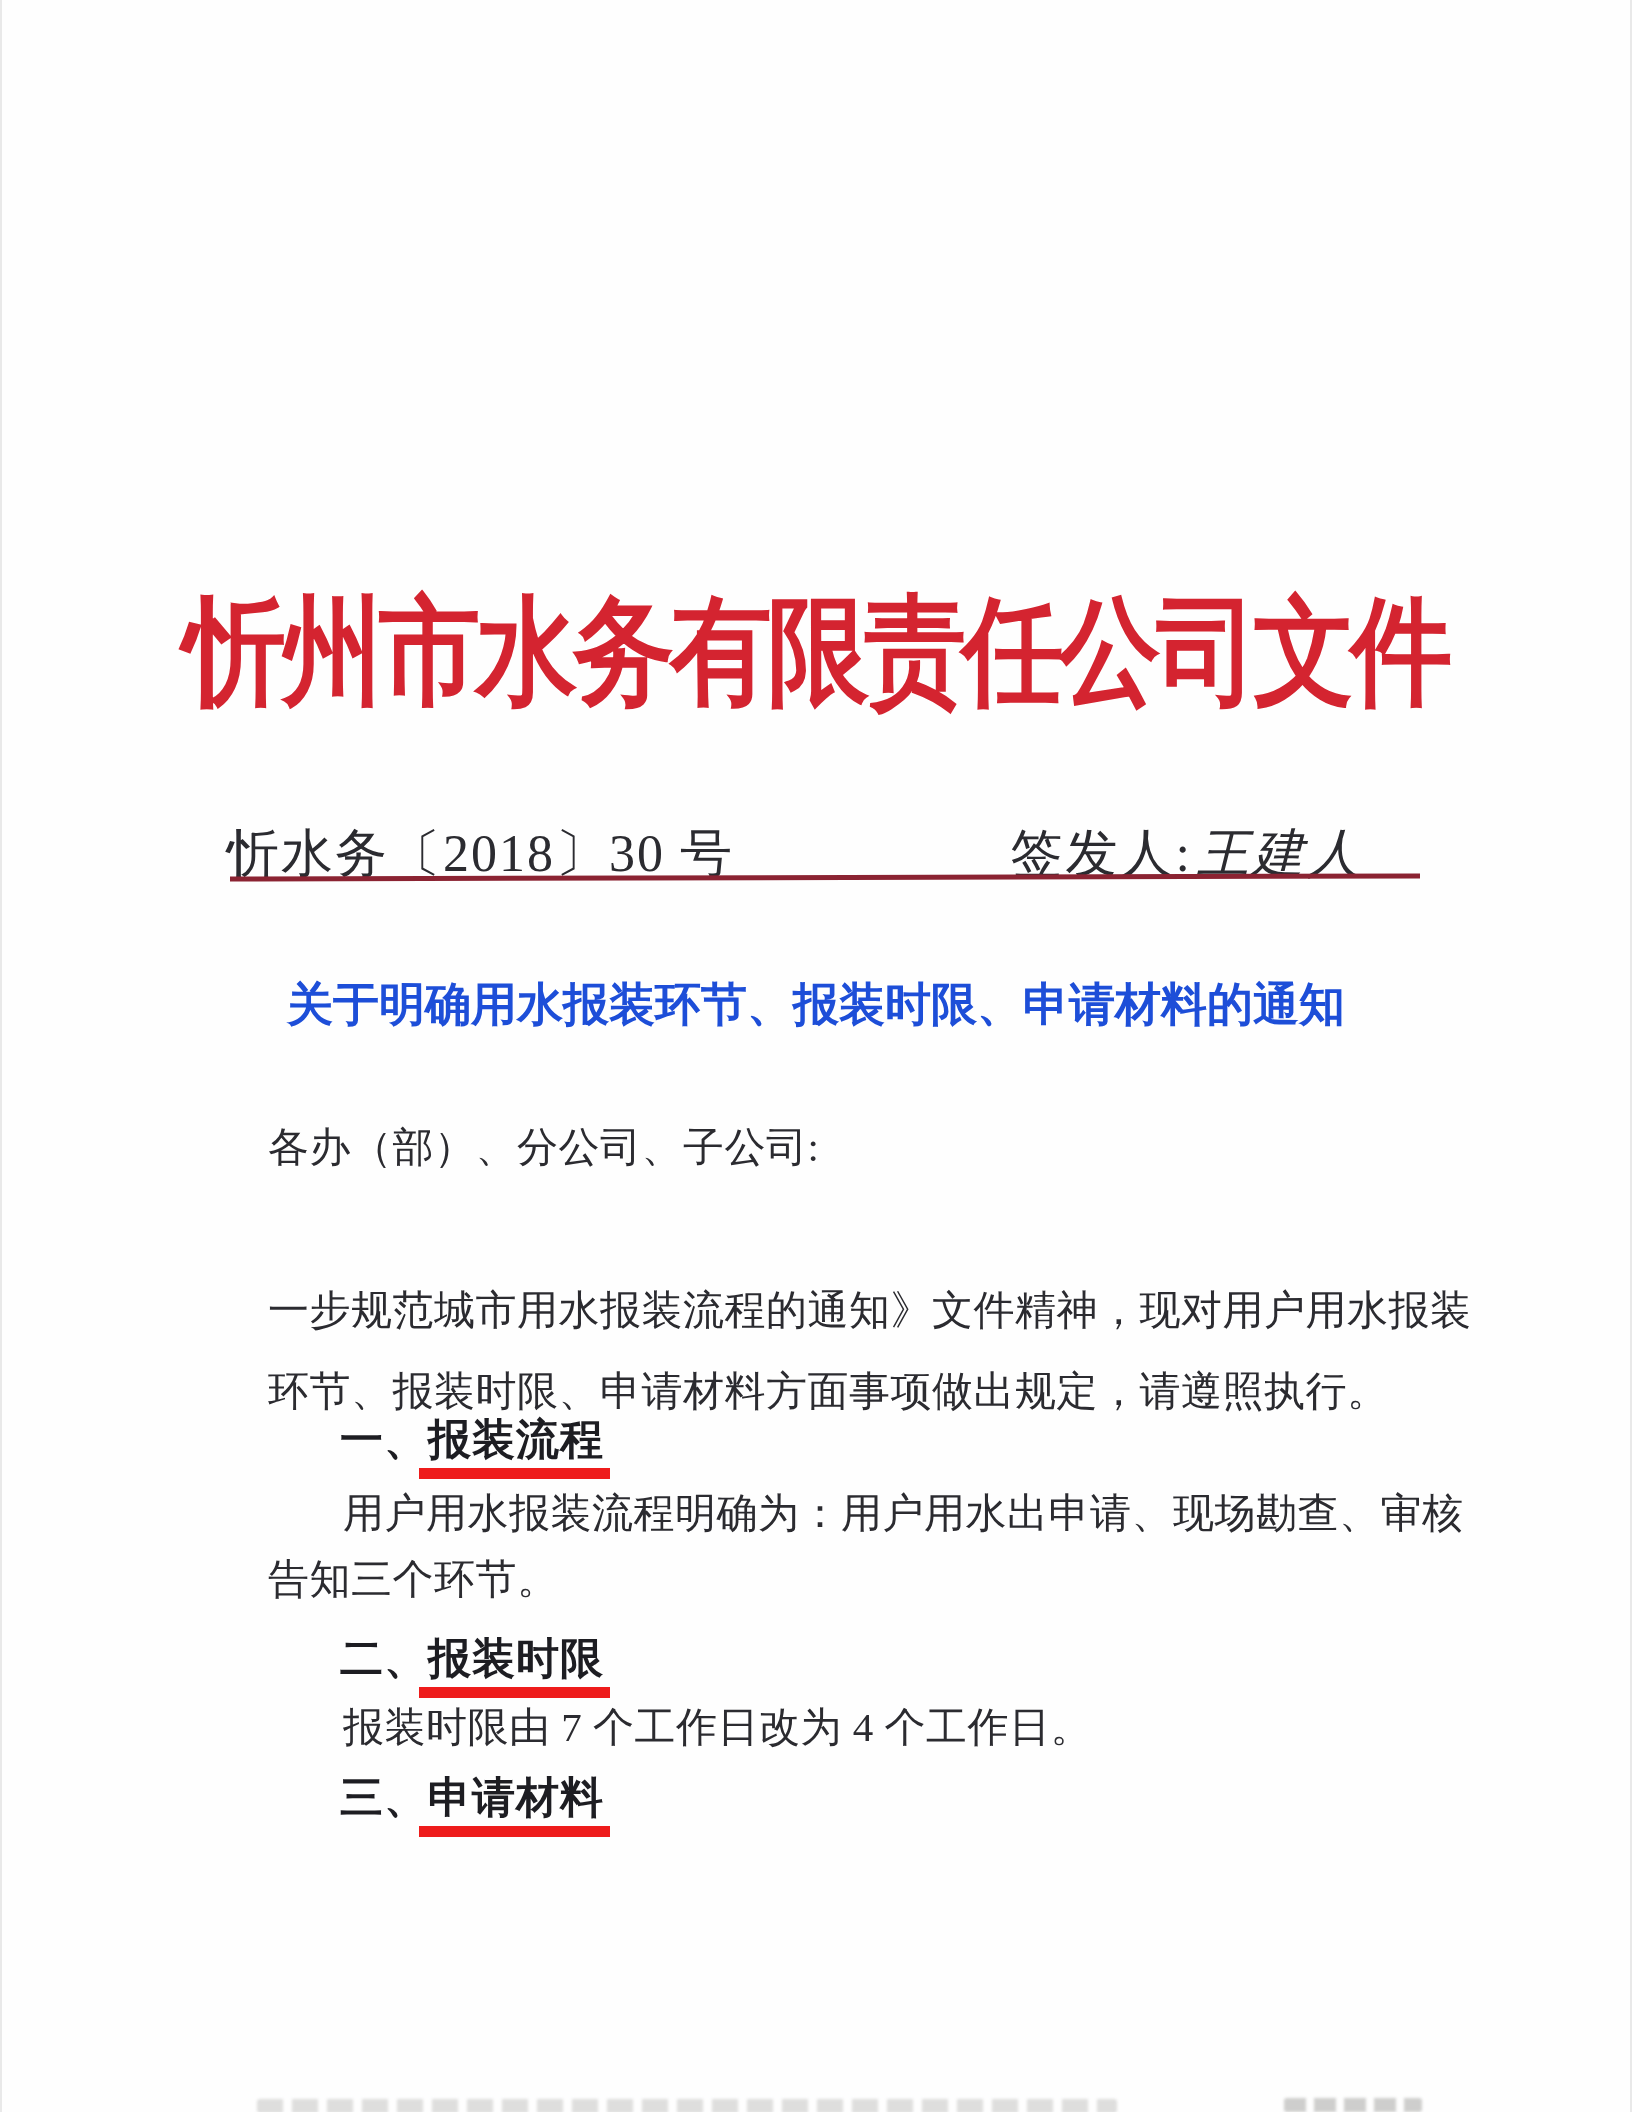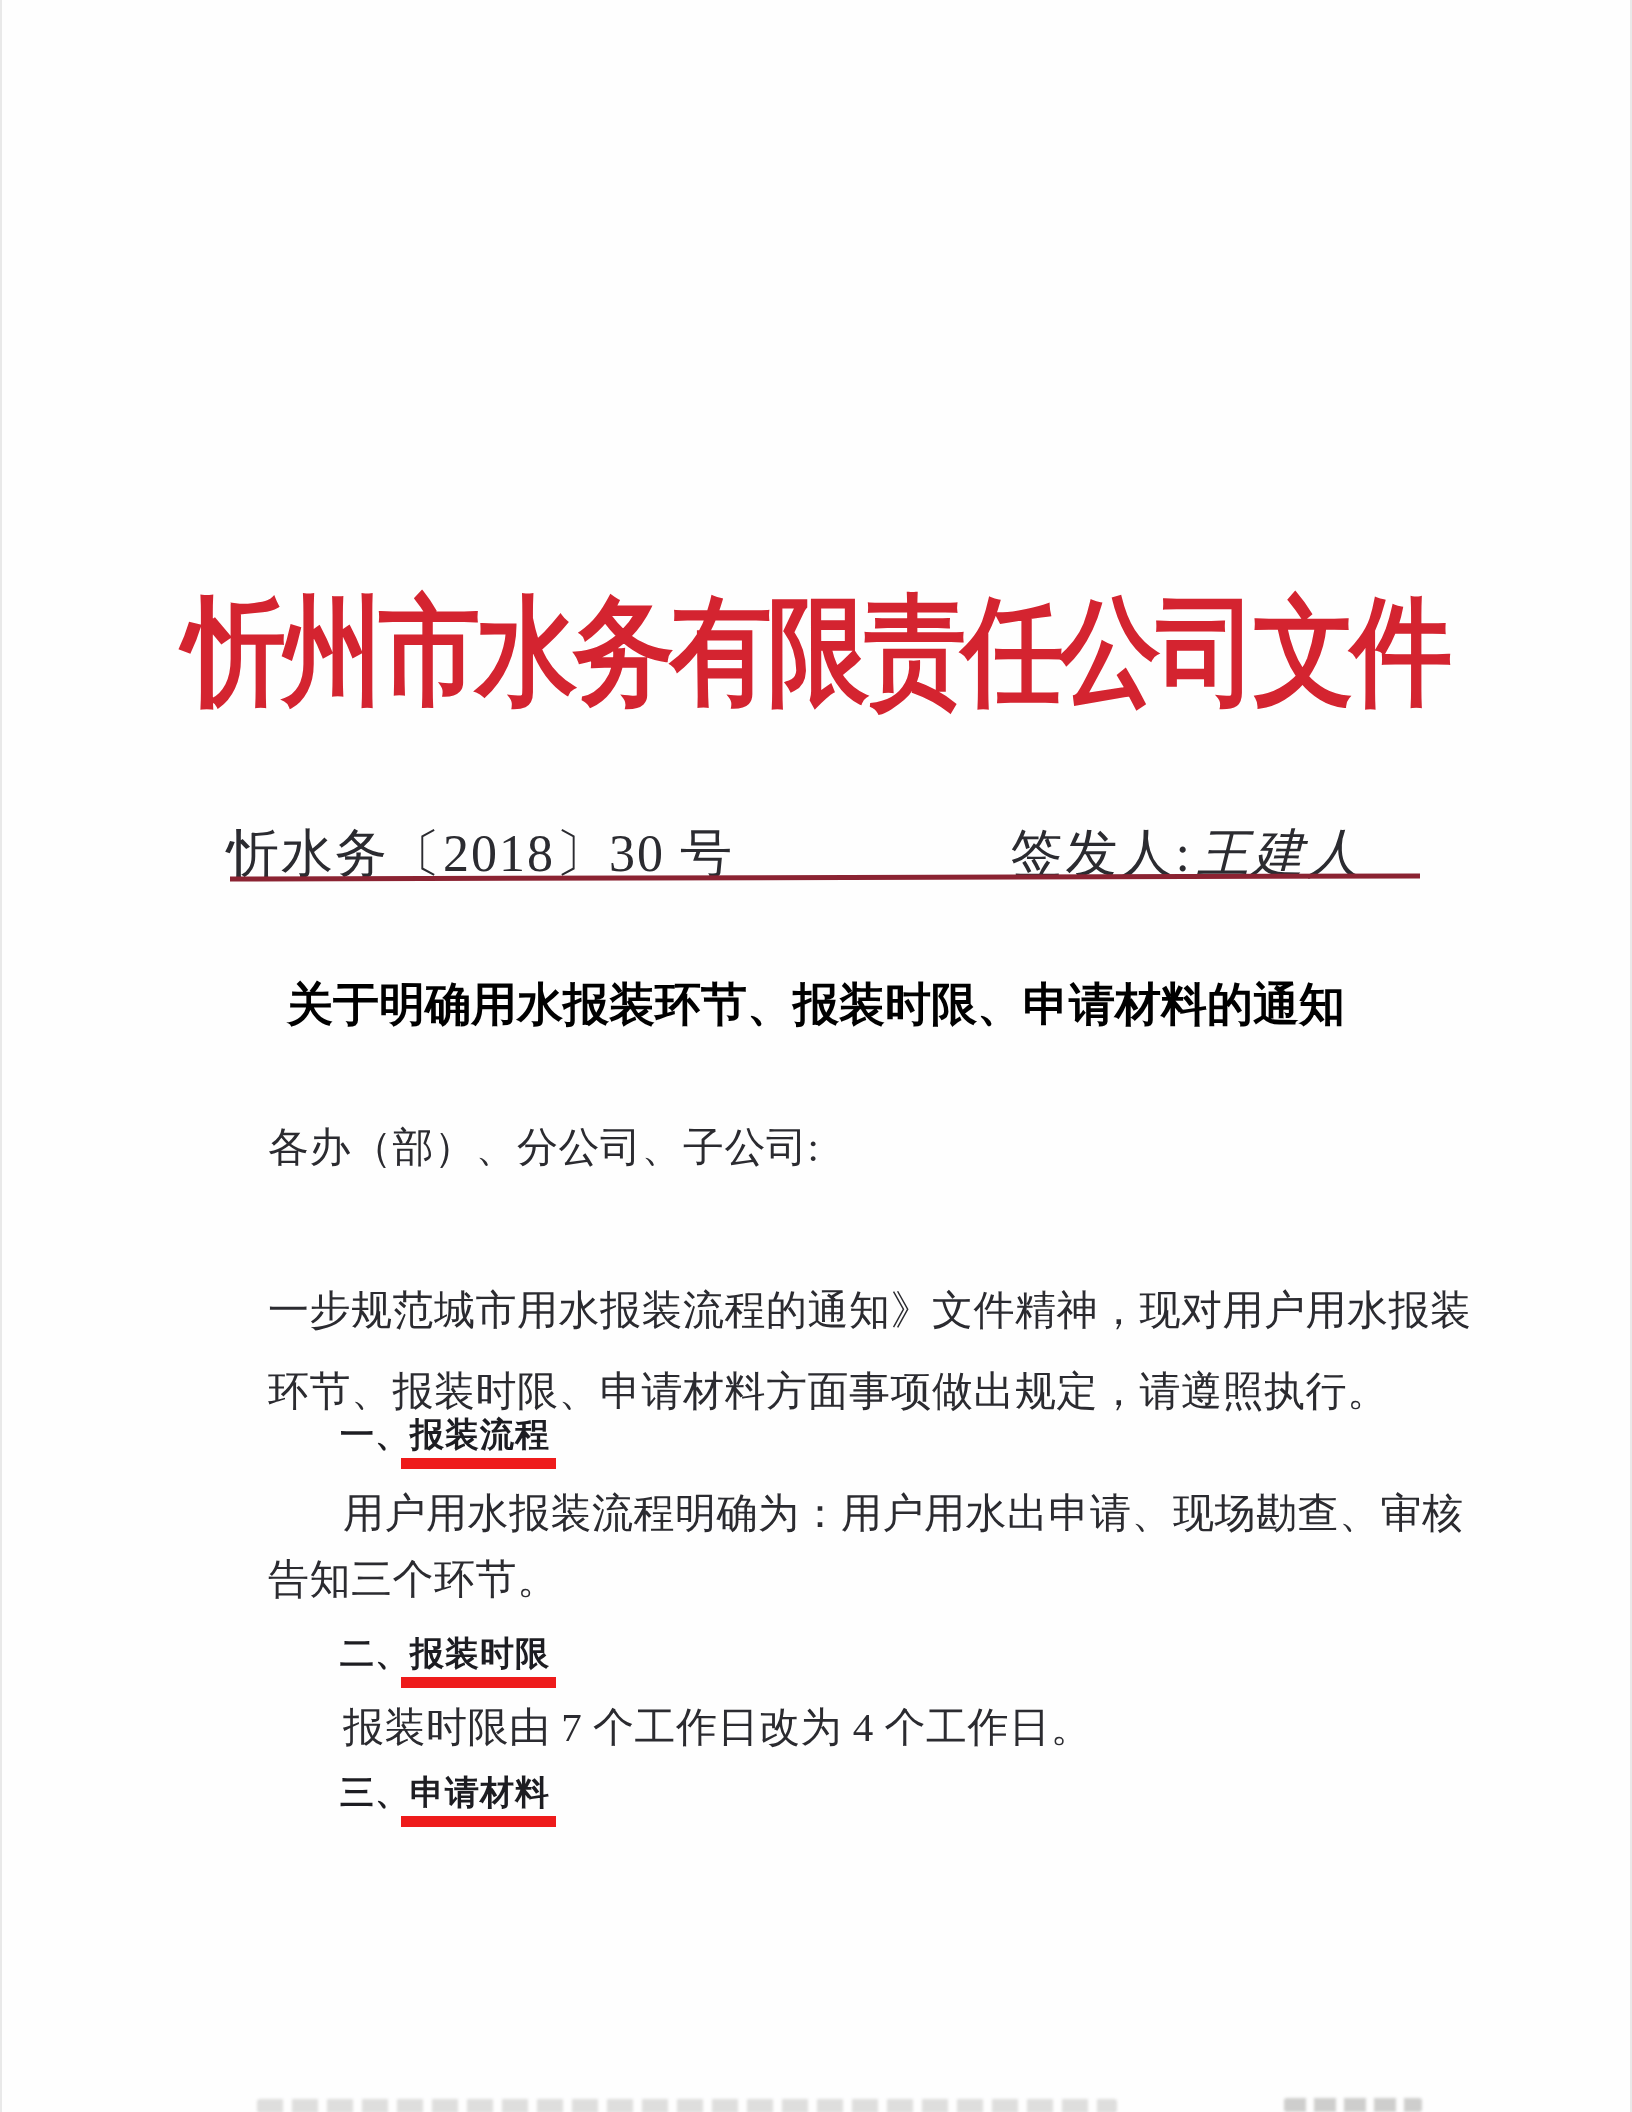--- a/index.html
+++ b/index.html
@@ -35,29 +35,29 @@
   .red-rule{
     position:absolute;top:875px;left:228px;width:1190px;height:5px;
     background:var(--red-rule,#8b2332);
     transform:rotate(-0.15deg);
   }
   
   .doc-title{
     position:absolute;top:980px;left:0;width:100%;
     margin:0;text-align:center;
     font-size:46px;font-weight:bold;line-height:1.1;
-    letter-spacing:0px;color:#000000;white-space:nowrap;
+    letter-spacing:0px;color:#1d4ed8;white-space:nowrap;
   }
   
   .line{
     position:absolute;margin:16px;
     font-size:41px;line-height:1.15;letter-spacing:.5px;
     white-space:nowrap;color:#2b2b30;
   }
-  .heading{font-weight:bold;color:#1d1d22;font-size:34px;letter-spacing:1px;}
+  .heading{font-weight:bold;color:#1d1d22;font-size:43px;letter-spacing:1px;}
   .heading .term{position:relative;display:inline-block;}
   .heading .term::after{
     content:"";position:absolute;left:-9px;right:-6px;bottom:-15px;height:11px;
     background:var(--red-underline,#ee1b1b);
   }
   
   .bottom-smudge{
     position:absolute;top:2099px;left:255px;width:860px;height:14px;
     background:repeating-linear-gradient(90deg,
       rgba(116,116,112,.42) 0 26px, rgba(255,255,255,0) 26px 35px);

